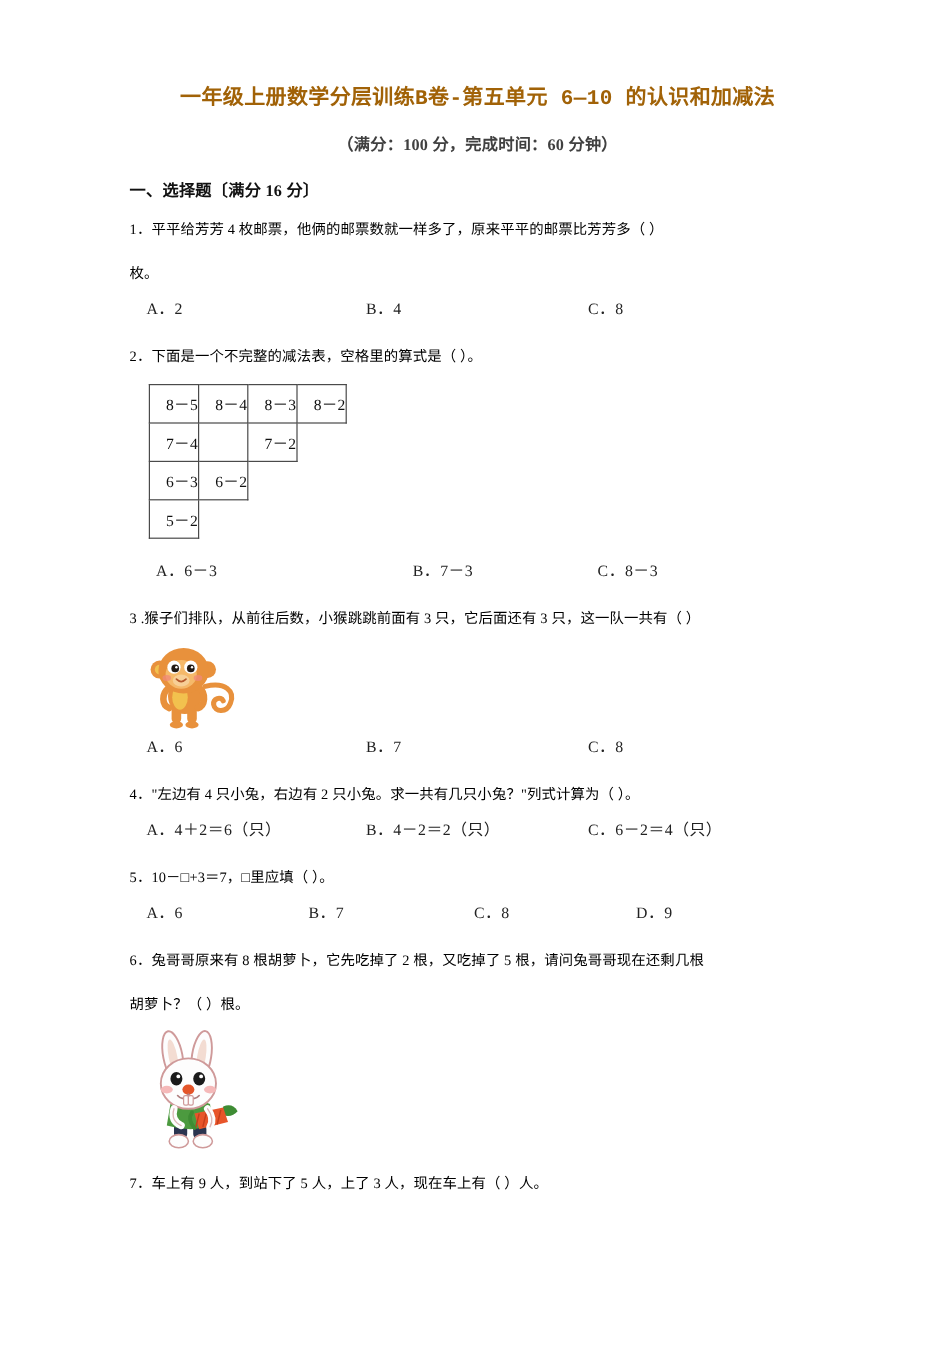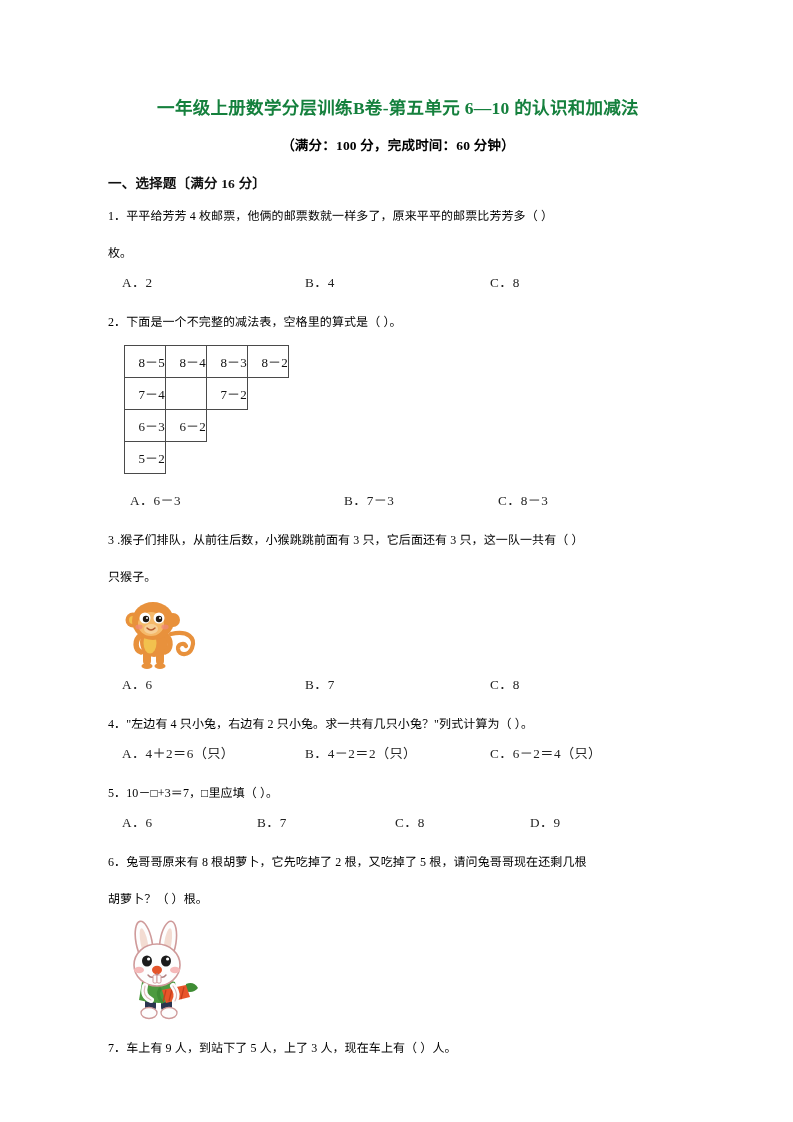--- a/index.html
+++ b/index.html
@@ -25,35 +25,36 @@
   .content {
     position: absolute;
     left: 108px;
     top: 0;
     width: 580px;
   }
 
   
   .doc-title {
     margin: 0;
-    padding-top: 98px;
+    padding-top: 73px;
     font-size: 17.5px;
     font-weight: bold;
-    color: #15803d;
+    color: #a16207;
     text-align: center;
     letter-spacing: 0.3px;
     line-height: 1.25;
     white-space: nowrap;
+    font-family: Liberation Mono, monospace;
   }
   .doc-subtitle {
     margin: 0;
     padding-top: 14px;
     font-size: 13.5px;
     font-weight: bold;
-    color: #000000;
+    color: #404040;
     text-align: center;
     letter-spacing: 0.2px;
   }
 
   
   .section-heading {
     margin: 0;
     padding-top: 18px;
     font-size: 13.5px;
     font-weight: bold;
@@ -195,21 +196,20 @@
     </div>
 
     <div class="options cols3b" style="margin-top:12px">
       <span class="opt">A．6－3</span>
       <span class="opt">B．7－3</span>
       <span class="opt">C．8－3</span>
     </div>
 
     <div class="question">
       <span class="q-text">3 .猴子们排队，从前往后数，小猴跳跳前面有 3 只，它后面还有 3 只，这一队一共有（          ）</span>
-      <span class="q-text tight">只猴子。</span>
     </div>
 
     <div class="figure fig-monkey">
       <svg width="86" height="72" viewBox="0 0 86 72" xmlns="http://www.w3.org/2000/svg">
 
         <path d="M55 36 C72 32, 80 40, 76 50 C73 58, 63 58, 62 51 C61.5 46, 68 44, 70 48" fill="none" stroke="#e8913c" stroke-width="4.2" stroke-linecap="round"></path>
 
         <rect x="27" y="50" width="8" height="17" rx="4" fill="#e8913c"></rect>
         <rect x="40" y="50" width="8" height="17" rx="4" fill="#e8913c"></rect>
         <ellipse cx="31" cy="68" rx="5.5" ry="3" fill="#e8913c"></ellipse>

